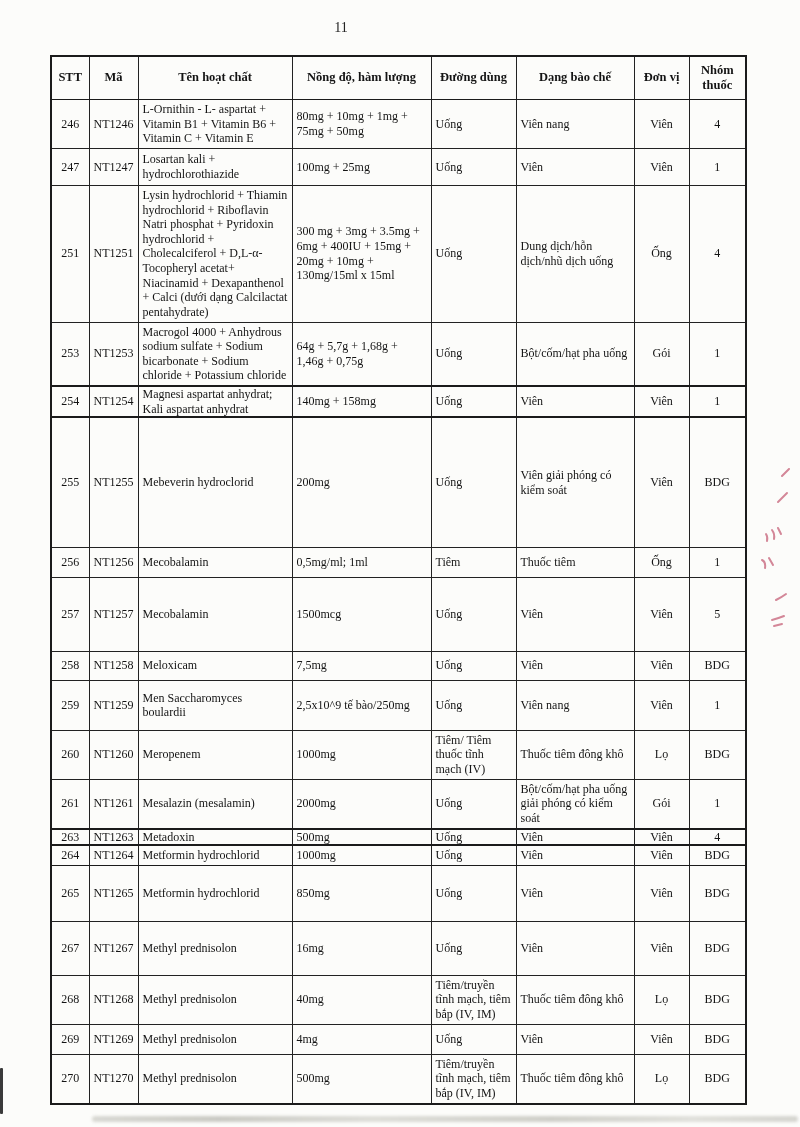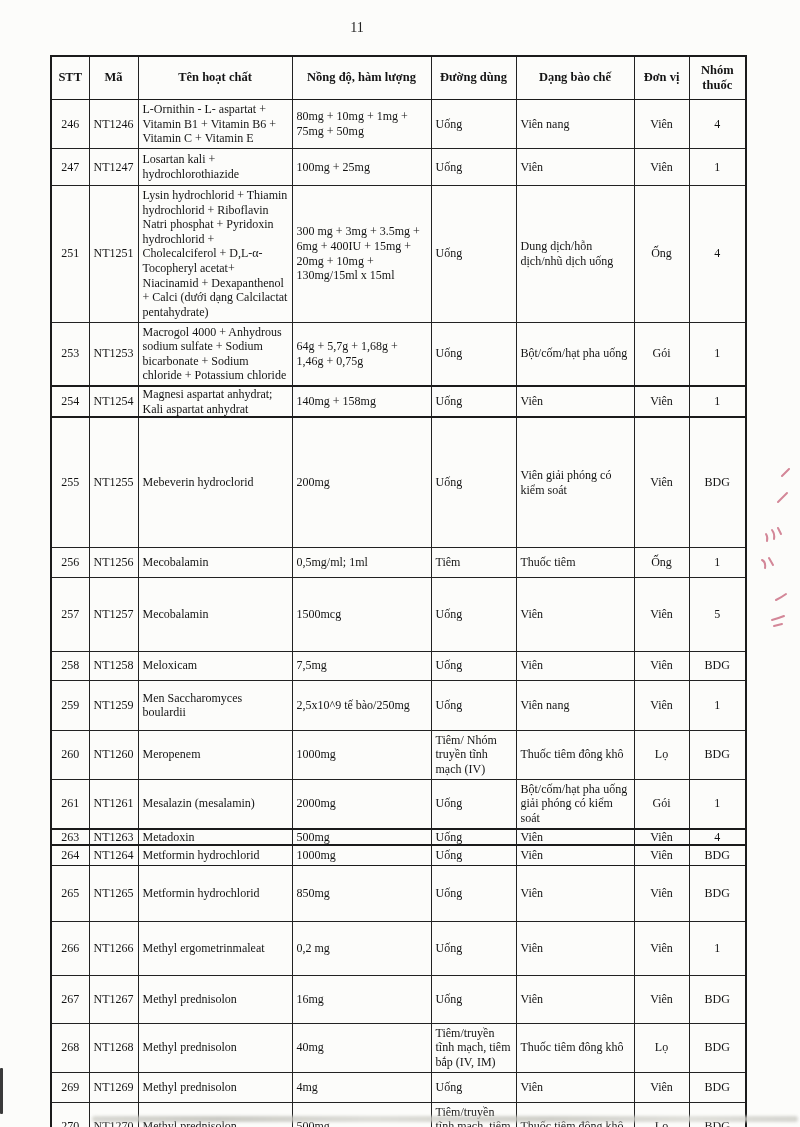--- a/index.html
+++ b/index.html
@@ -3,21 +3,21 @@
 <meta charset="utf-8">
 <style>
   html,body{margin:0;padding:0;}
   body{
     width:800px;height:1127px;position:relative;overflow:hidden;
     background:#fcfcfa;
     font-family:"Liberation Serif","DejaVu Serif",serif;
     color:#141414;
   }
   .page-number{
-    position:absolute;top:20px;left:16px;width:682px;
+    position:absolute;top:20px;left:0;width:682px;
     text-align:center;font-size:14px;color:#222;
   }
   table.drug-table{
     position:absolute;left:50px;top:55px;width:695px;
     border-collapse:collapse;table-layout:fixed;
     border:2px solid #1b1b1b;
     background:transparent;
   }
   .drug-table th,.drug-table td{
     border:1px solid #222;
@@ -216,21 +216,21 @@
         <td>Uống</td>
         <td>Viên nang</td>
         <td>Viên</td>
         <td>1</td>
       </tr>
       <tr>
         <td>260</td>
         <td>NT1260</td>
         <td>Meropenem</td>
         <td>1000mg</td>
-        <td>Tiêm/ Nhóm truyền tĩnh mạch (IV)</td>
+        <td>Tiêm/ Tiêm thuốc tĩnh mạch (IV)</td>
         <td>Thuốc tiêm đông khô</td>
         <td>Lọ</td>
         <td>BDG</td>
       </tr>
       <tr>
         <td>261</td>
         <td>NT1261</td>
         <td>Mesalazin (mesalamin)</td>
         <td>2000mg</td>
         <td>Uống</td>
@@ -260,30 +260,20 @@
       </tr>
       <tr>
         <td>265</td>
         <td>NT1265</td>
         <td>Metformin hydrochlorid</td>
         <td>850mg</td>
         <td>Uống</td>
         <td>Viên</td>
         <td>Viên</td>
         <td>BDG</td>
-      </tr>
-      <tr>
-        <td>266</td>
-        <td>NT1266</td>
-        <td>Methyl ergometrinmaleat</td>
-        <td>0,2 mg</td>
-        <td>Uống</td>
-        <td>Viên</td>
-        <td>Viên</td>
-        <td>1</td>
       </tr>
       <tr>
         <td>267</td>
         <td>NT1267</td>
         <td>Methyl prednisolon</td>
         <td>16mg</td>
         <td>Uống</td>
         <td>Viên</td>
         <td>Viên</td>
         <td>BDG</td>

